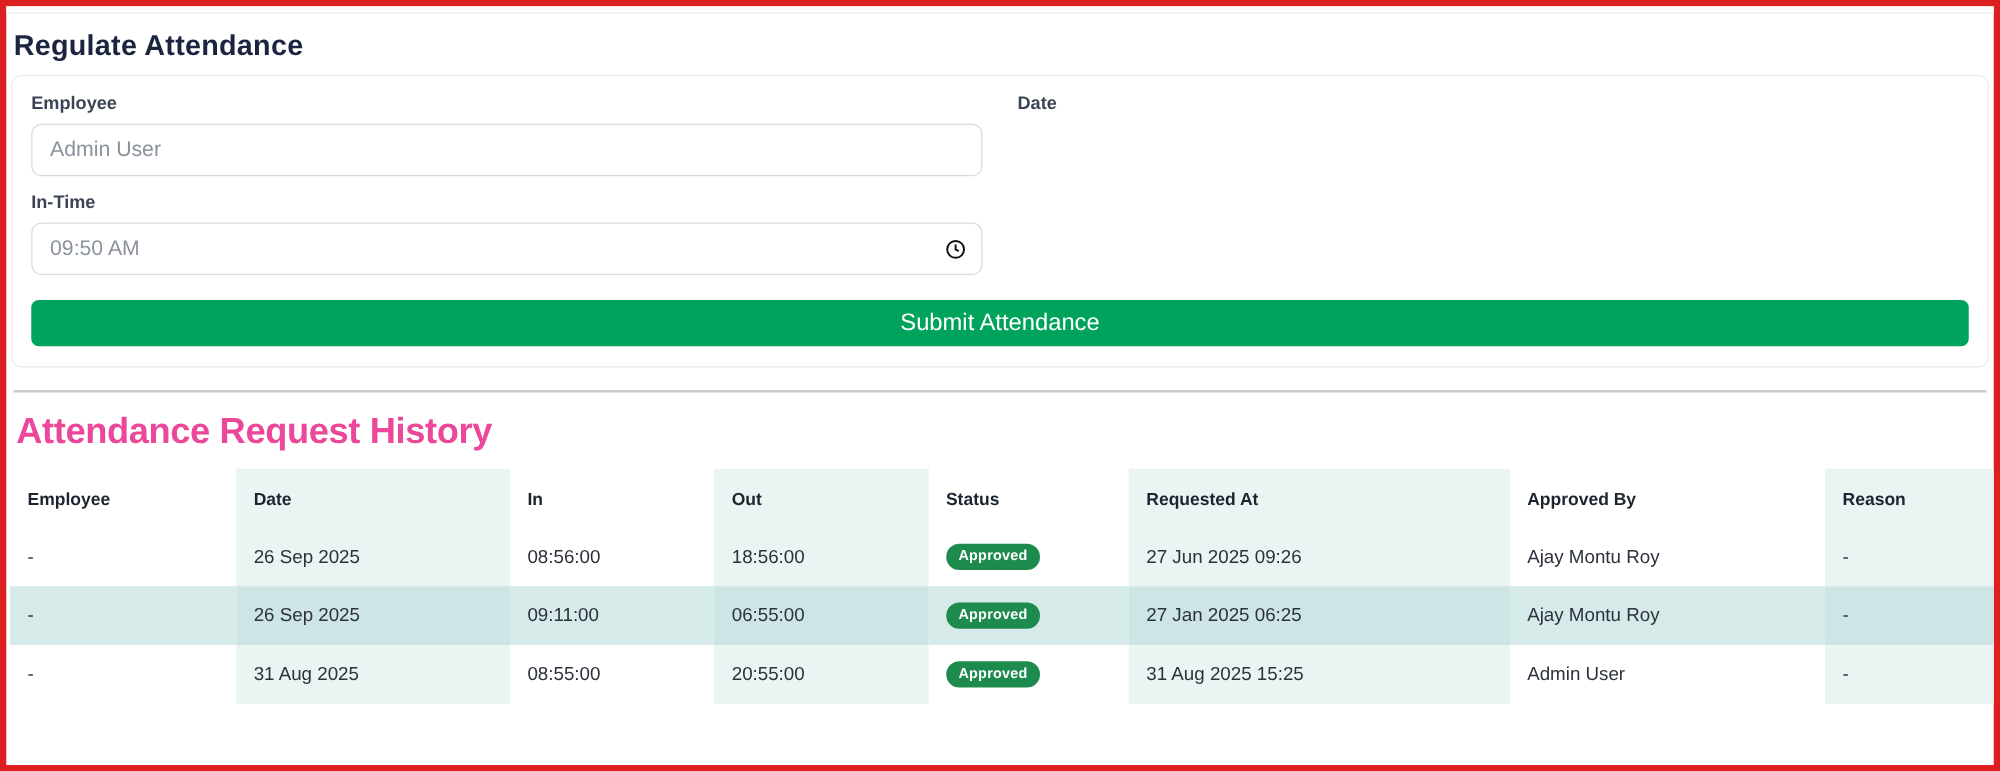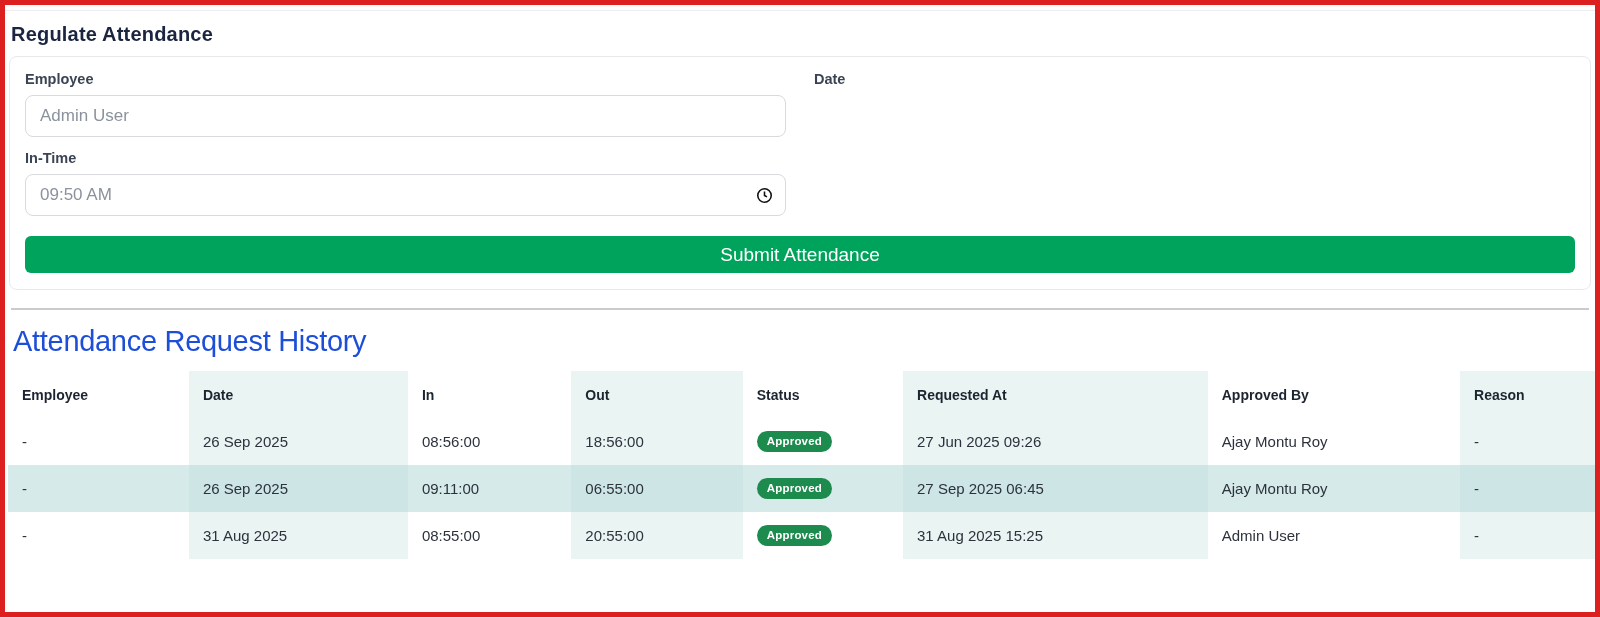--- a/index.html
+++ b/index.html
@@ -8,21 +8,21 @@
     font-family: "Liberation Sans", sans-serif;
     background: #ffffff;
     border: 5px solid #dc1f1f;
     overflow: hidden;
     position: relative;
   }
   .topline { height: 6px; border-bottom: 1px solid #ededed; background: #fdfdfd; }
 
   .page-title {
     margin: 12px 0 0 6px;
-    font-size: 20px;
+    font-size: 23px;
     font-weight: 700;
     color: #1b2540;
     letter-spacing: 0.2px;
   }
 
   .form-card {
     margin: 10px 4px 0 4px;
     border: 1px solid #e8e9eb;
     border-radius: 8px;
     background: #fff;
@@ -83,22 +83,22 @@
 
   .divider {
     margin: 18px 6px 0 6px;
     border: none;
     border-top: 2px solid #cbcbcb;
   }
 
   .history-title {
     margin: 15px 0 0 8px;
     font-size: 29px;
-    font-weight: 400;
-    color: #1d4ed8;
+    font-weight: 700;
+    color: #ec4899;
     letter-spacing: -0.3px;
   }
 
   table.history {
     margin: 13px 0 0 3px;
     width: calc(100% - 3px);
     border-collapse: collapse;
     table-layout: fixed;
   }
   th {
@@ -205,21 +205,21 @@
       <td class="stripe">27 Jun 2025 09:26</td>
       <td>Ajay Montu Roy</td>
       <td class="stripe">-</td>
     </tr>
     <tr class="highlight">
       <td>-</td>
       <td class="stripe">26 Sep 2025</td>
       <td>09:11:00</td>
       <td class="stripe">06:55:00</td>
       <td><span class="status-badge">Approved</span></td>
-      <td class="stripe">27 Sep 2025 06:45</td>
+      <td class="stripe">27 Jan 2025 06:25</td>
       <td>Ajay Montu Roy</td>
       <td class="stripe">-</td>
     </tr>
     <tr>
       <td>-</td>
       <td class="stripe">31 Aug 2025</td>
       <td>08:55:00</td>
       <td class="stripe">20:55:00</td>
       <td><span class="status-badge">Approved</span></td>
       <td class="stripe">31 Aug 2025 15:25</td>

